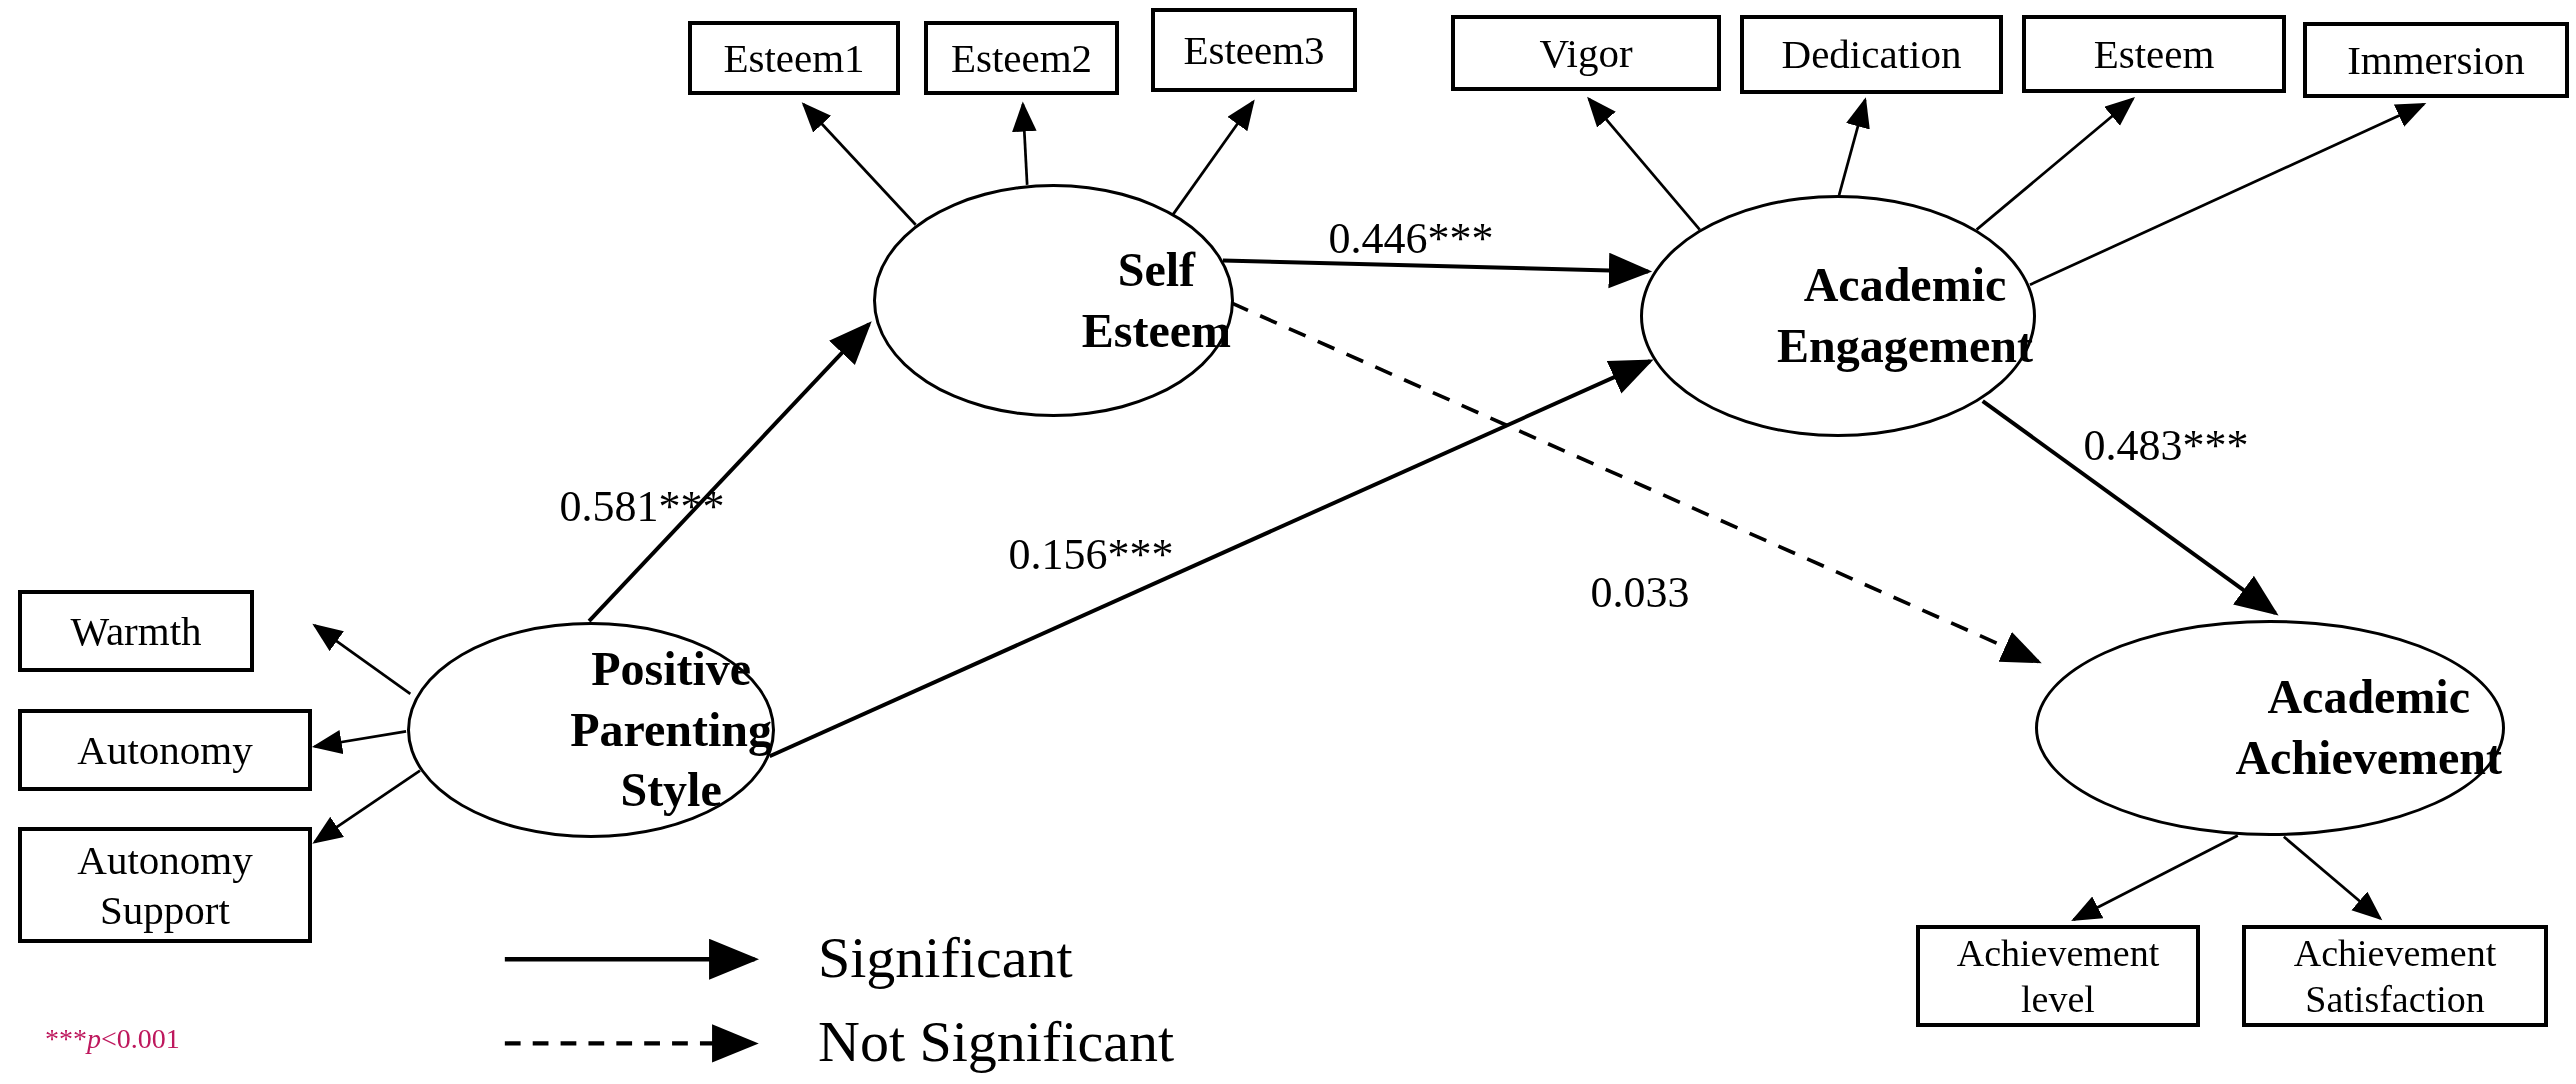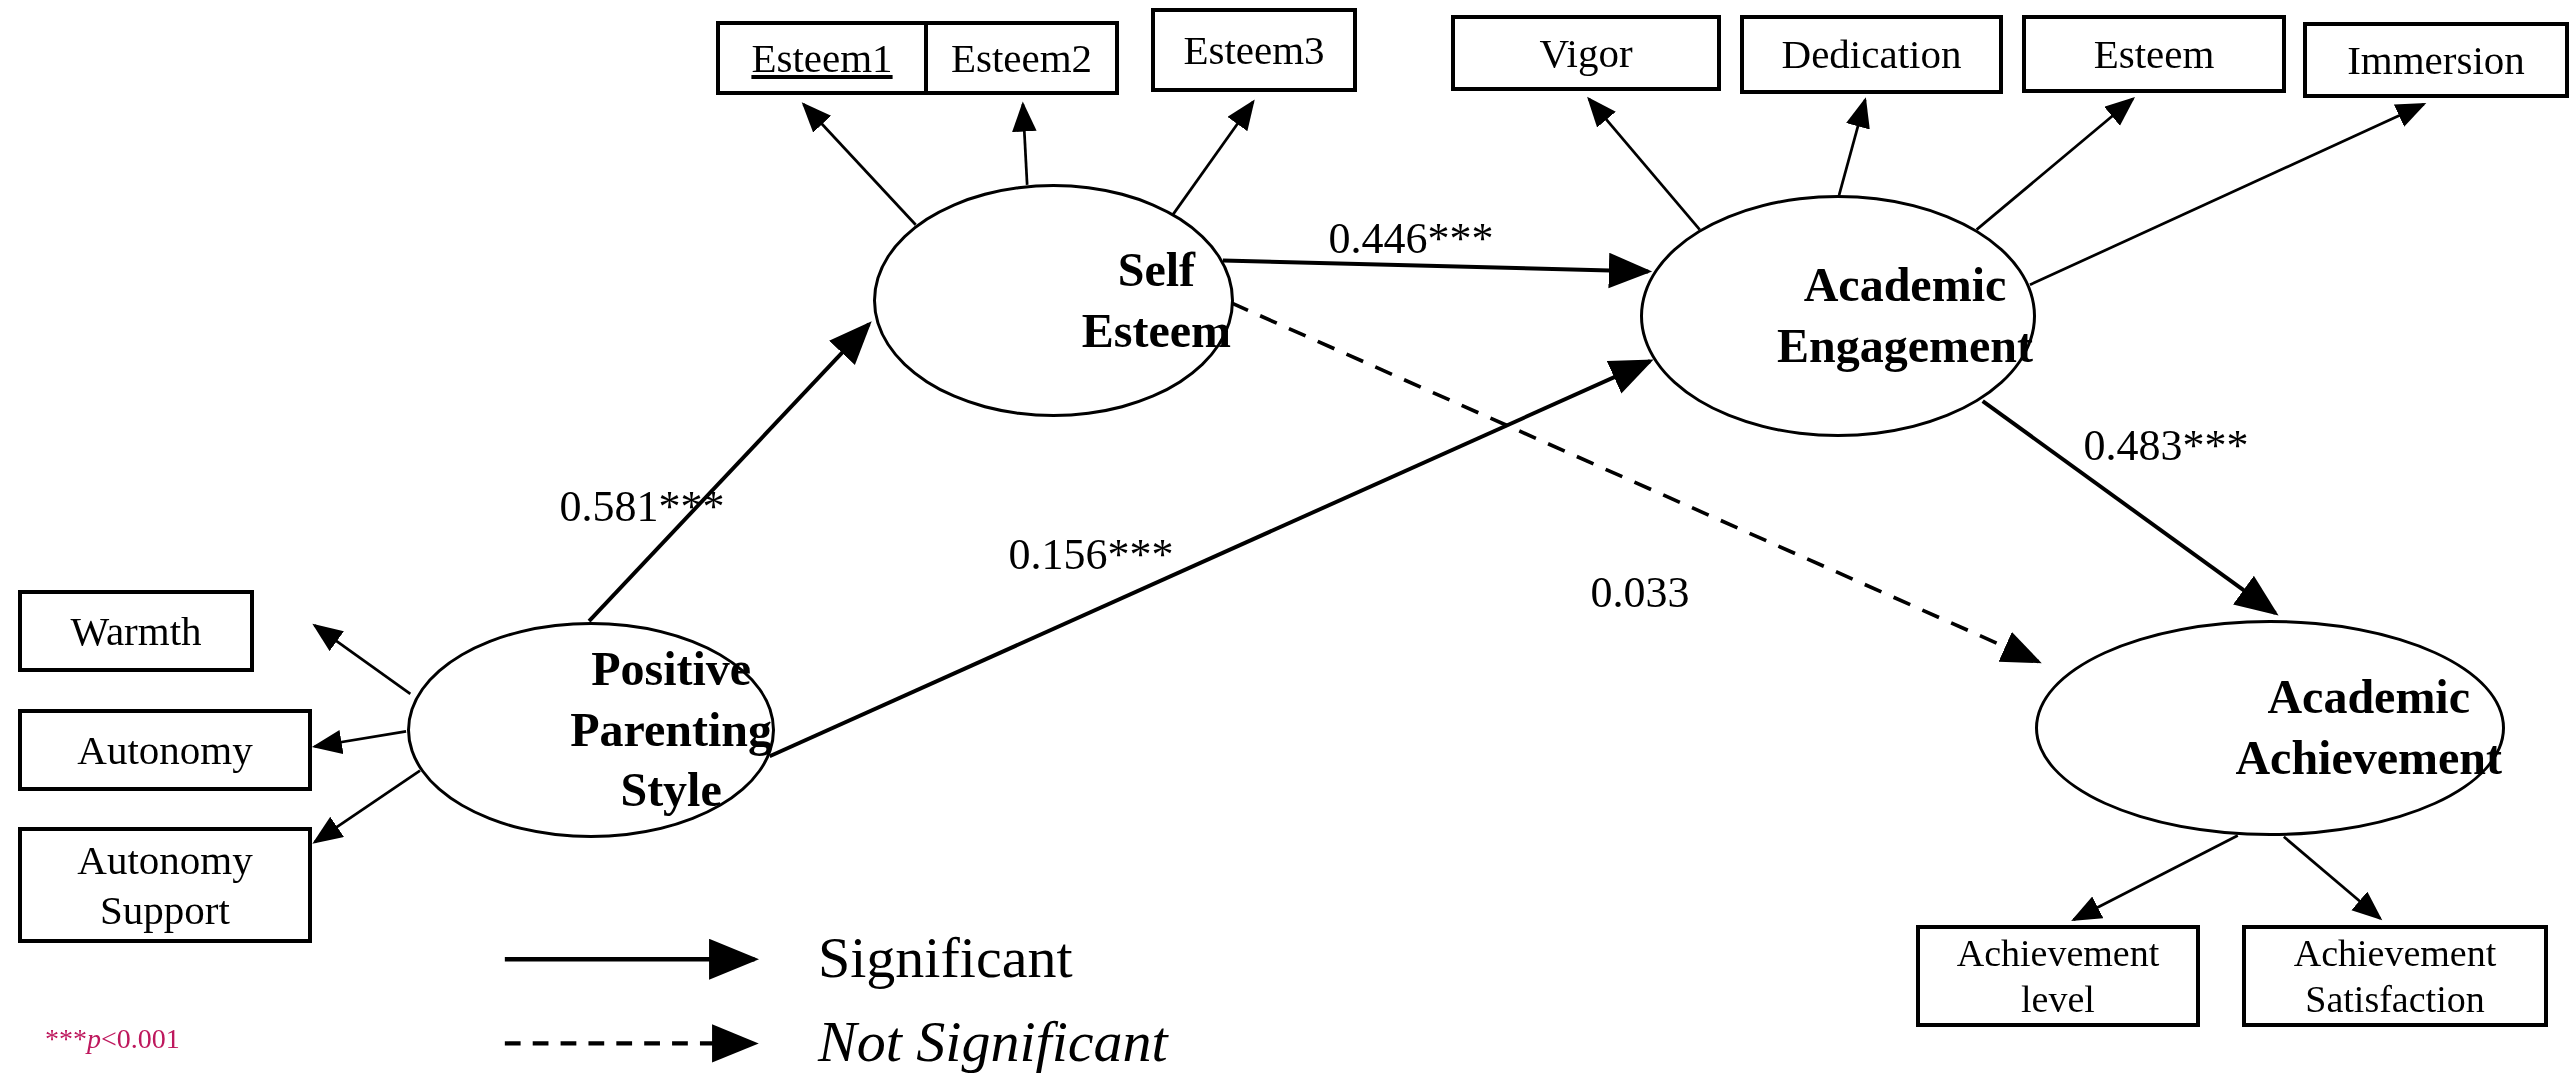--- a/index.html
+++ b/index.html
@@ -102,21 +102,21 @@
     <line x1="1270" y1="1248" x2="2723" y2="596" stroke="#000" stroke-width="6.5" marker-end="url(#ah)"></line>
     <line x1="2018" y1="430" x2="2720" y2="448" stroke="#000" stroke-width="6.5" marker-end="url(#ah)"></line>
     <line x1="3272" y1="662" x2="3755" y2="1012" stroke="#000" stroke-width="6.5" marker-end="url(#ah)"></line>
 
     <line x1="2032" y1="500" x2="3364" y2="1092" stroke="#000" stroke-width="6" stroke-dasharray="30 22" marker-end="url(#ah)"></line>
 
     <line x1="833" y1="1583" x2="1245" y2="1583" stroke="#000" stroke-width="7.5" marker-end="url(#ah)"></line>
     <line x1="833" y1="1722" x2="1245" y2="1722" stroke="#000" stroke-width="7" stroke-dasharray="26 20" marker-end="url(#ah)"></line>
   </svg>
 
-  <div class="rect-node" style="left:716px; top:21px;  width:212px; height:74px;text-decoration:underline;"><span>Esteem1</span></div>
+  <div class="rect-node" style="left:688px; top:21px;  width:212px; height:74px;"><span>Esteem1</span></div>
   <div class="rect-node" style="left:924px; top:21px;  width:195px; height:74px;"><span>Esteem2</span></div>
   <div class="rect-node" style="left:1151px; top:8px;  width:206px; height:84px;"><span>Esteem3</span></div>
   <div class="rect-node" style="left:1451px; top:15px;  width:270px; height:76px;"><span>Vigor</span></div>
   <div class="rect-node" style="left:1740px; top:15px; width:263px; height:79px;"><span>Dedication</span></div>
   <div class="rect-node" style="left:2022px; top:15px;  width:264px; height:78px;"><span>Esteem</span></div>
   <div class="rect-node" style="left:2303px; top:22px;  width:266px; height:76px;"><span>Immersion</span></div>
   <div class="rect-node" style="left:18px;   top:590px; width:236px; height:82px;"><span>Warmth</span></div>
   <div class="rect-node" style="left:18px;   top:709px;width:294px; height:82px;"><span>Autonomy</span></div>
   <div class="rect-node" style="left:18px; top:827px; width:294px; height:116px;"><span>Autonomy
 Support</span></div>
@@ -135,20 +135,20 @@
   <div class="ellipse-node" style="left:2035px; top:620px; width:470px; height:216px;"><span>Academic
 Achievement</span></div>
 
   <div class="coef-label" style="left:642px; top:506px;">0.581***</div>
   <div class="coef-label" style="left:1091px; top:554px;">0.156***</div>
   <div class="coef-label" style="left:1411px; top:238px;">0.446***</div>
   <div class="coef-label" style="left:1640px; top:548px;margin-top:44px;">0.033</div>
   <div class="coef-label" style="left:2166px; top:445px;">0.483***</div>
 
   <div class="legend-label" style="left:818px; top:959px;">Significant</div>
-  <div class="legend-label" style="left:818px; top:1043px;font-style:italic;">Not Significant</div>
+  <div class="legend-label" style="left:818px; top:1043px;">Not Significant</div>
 
   <div class="p-note" style="left:45px; top:1039px;">
     <span>***</span><span class="p-italic">p</span><span>&lt;0.001</span>
   </div>
 
 </div>
 
 
 </body></html>

